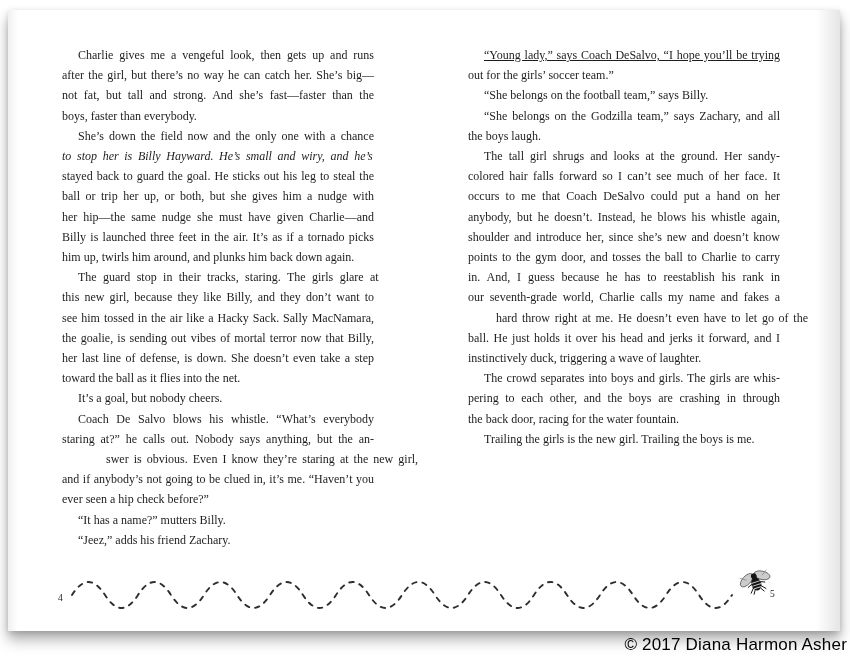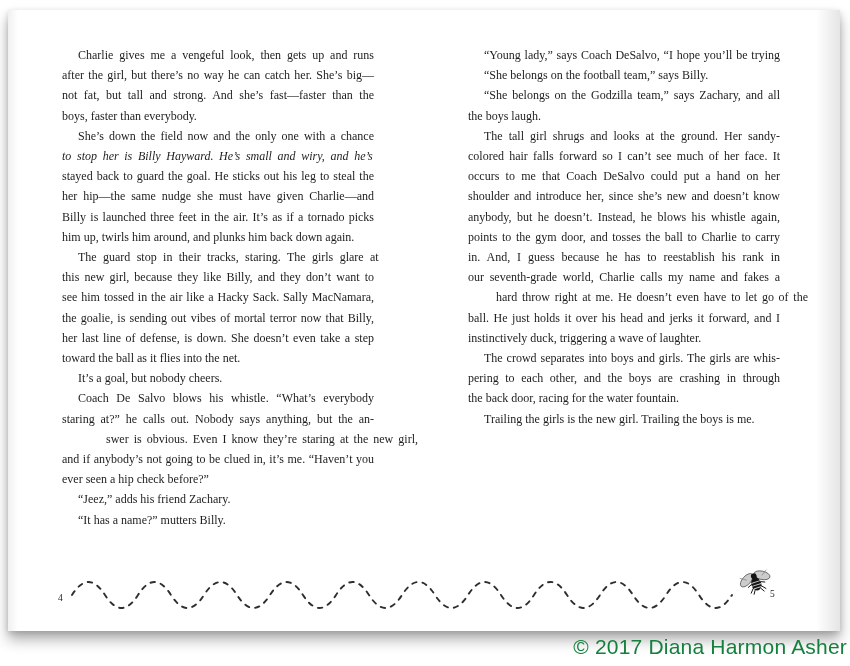--- a/index.html
+++ b/index.html
@@ -23,41 +23,42 @@
   .line{white-space:nowrap;}
   .line.firstline{text-indent:16px;}
   .pagenum{position:absolute;font-size:9.5px;color:#222;}
   .pn-left{left:50px;top:583px;}
   .pn-right{left:762px;top:579px;}
   .wave{position:absolute;left:62px;top:561px;}
   .fly{position:absolute;left:730px;top:556px;}
   .copyright{
     position:absolute;top:635px;right:3px;
     font-family:"Liberation Sans","DejaVu Sans",sans-serif;
-    font-size:21px;color:#15803d;letter-spacing:.2px;
+    font-size:17px;color:#000000;letter-spacing:.2px;
   }
 </style>
 </head>
 <body>
 
 <div class="card">
   <div class="edge left"></div>
   <div class="edge right"></div>
 
   <div class="col leftcol">
       <div>
         <div class="line firstline" style="word-spacing: 2.90625px;"><span>Charlie gives me a vengeful look, then gets up and runs</span></div>
         <div class="line" style="word-spacing: 1.34115px;"><span>after the girl, but there’s no way he can catch her. She’s big—</span></div>
         <div class="line" style="word-spacing: 3.47187px;"><span>not fat, but tall and strong. And she’s fast—faster than the</span></div>
         <div class="line lastline"><span>boys, faster than everybody.</span></div>
       </div>
       <div>
         <div class="line firstline" style="word-spacing: 2.03551px;"><span>She’s down the field now and the only one with a chance</span></div>
         <div class="line" style="word-spacing: 2.65057px; font-style: italic;"><span>to stop her is Billy Hayward. He’s small and wiry, and he’s</span></div>
         <div class="line" style="word-spacing: 1.03125px;"><span>stayed back to guard the goal. He sticks out his leg to steal the</span></div>
+        <div class="line" style="word-spacing: 2.49038px;"><span>ball or trip her up, or both, but she gives him a nudge with</span></div>
         <div class="line" style="word-spacing: 2.92578px;"><span>her hip—the same nudge she must have given Charlie—and</span></div>
         <div class="line" style="word-spacing: 1.28846px;"><span>Billy is launched three feet in the air. It’s as if a tornado picks</span></div>
         <div class="line lastline"><span>him up, twirls him around, and plunks him back down again.</span></div>
       </div>
       <div>
         <div class="line firstline" style="word-spacing: 3.36094px;"><span>The guard stop in their tracks, staring. The girls glare at</span></div>
         <div class="line" style="word-spacing: 2.12642px;"><span>this new girl, because they like Billy, and they don’t want to</span></div>
         <div class="line" style="word-spacing: 0.947443px;"><span>see him tossed in the air like a Hacky Sack. Sally MacNamara,</span></div>
         <div class="line" style="word-spacing: 1.19602px;"><span>the goalie, is sending out vibes of mortal terror now that Billy,</span></div>
         <div class="line" style="word-spacing: 1.52474px;"><span>her last line of defense, is down. She doesn’t even take a step</span></div>
@@ -67,43 +68,44 @@
         <div class="line firstline lastline"><span>It’s a goal, but nobody cheers.</span></div>
       </div>
       <div>
         <div class="line firstline" style="word-spacing: 4.67188px;"><span>Coach De Salvo blows his whistle. “What’s everybody</span></div>
         <div class="line" style="word-spacing: 2.87344px;"><span>staring at?” he calls out. Nobody says anything, but the an-</span></div>
         <div class="line" style="word-spacing: 2.03551px; margin-left: 44px;"><span>swer is obvious. Even I know they’re staring at the new girl,</span></div>
         <div class="line" style="word-spacing: 0.522135px;"><span>and if anybody’s not going to be clued in, it’s me. “Haven’t you</span></div>
         <div class="line lastline"><span>ever seen a hip check before?”</span></div>
       </div>
       <div>
-        <div class="line firstline lastline"><span>“Jeez,” adds his friend Zachary.</span></div>
+        <div class="line firstline lastline"><span>“It has a name?” mutters Billy.</span></div>
       </div>
       <div>
-        <div class="line firstline lastline"><span>“It has a name?” mutters Billy.</span></div>
+        <div class="line firstline lastline"><span>“Jeez,” adds his friend Zachary.</span></div>
       </div>
     </div>
   <div class="col rightcol">
       <div>
-        <div class="line firstline" style="word-spacing: 0.782986px;"><span>“Young lady,” says Coach DeSalvo, “I hope you’ll be trying</span></div>
+        <div class="line firstline" style="word-spacing: 0.782986px; text-decoration: underline;"><span>“Young lady,” says Coach DeSalvo, “I hope you’ll be trying</span></div>
+        <div class="line lastline"><span>out for the girls’ soccer team.”</span></div>
       </div>
       <div>
         <div class="line firstline lastline"><span>“She belongs on the football team,” says Billy.</span></div>
       </div>
       <div>
         <div class="line firstline" style="word-spacing: 1.91146px;"><span>“She belongs on the Godzilla team,” says Zachary, and all</span></div>
         <div class="line lastline"><span>the boys laugh.</span></div>
       </div>
       <div>
         <div class="line firstline" style="word-spacing: 3.0375px;"><span>The tall girl shrugs and looks at the ground. Her sandy-</span></div>
         <div class="line" style="word-spacing: 2.22266px;"><span>colored hair falls forward so I can’t see much of her face. It</span></div>
         <div class="line" style="word-spacing: 3.24858px;"><span>occurs to me that Coach DeSalvo could put a hand on her</span></div>
+        <div class="line" style="word-spacing: 2.375px;"><span>anybody, but he doesn’t. Instead, he blows his whistle again,</span></div>
         <div class="line" style="word-spacing: 1.71528px;"><span>shoulder and introduce her, since she’s new and doesn’t know</span></div>
-        <div class="line" style="word-spacing: 2.375px;"><span>anybody, but he doesn’t. Instead, he blows his whistle again,</span></div>
         <div class="line" style="word-spacing: 1.6276px;"><span>points to the gym door, and tosses the ball to Charlie to carry</span></div>
         <div class="line" style="word-spacing: 3.85369px;"><span>in. And, I guess because he has to reestablish his rank in</span></div>
         <div class="line" style="word-spacing: 2.67708px;"><span>our seventh-grade world, Charlie calls my name and fakes a</span></div>
         <div class="line" style="word-spacing: 1.71514px; padding-left: 28px;"><span>hard throw right at me. He doesn’t even have to let go of the</span></div>
         <div class="line" style="word-spacing: 1.56851px;"><span>ball. He just holds it over his head and jerks it forward, and I</span></div>
         <div class="line lastline"><span>instinctively duck, triggering a wave of laughter.</span></div>
       </div>
       <div>
         <div class="line firstline" style="word-spacing: 0.928125px;"><span>The crowd separates into boys and girls. The girls are whis-</span></div>
         <div class="line" style="word-spacing: 3.62344px;"><span>pering to each other, and the boys are crashing in through</span></div>

